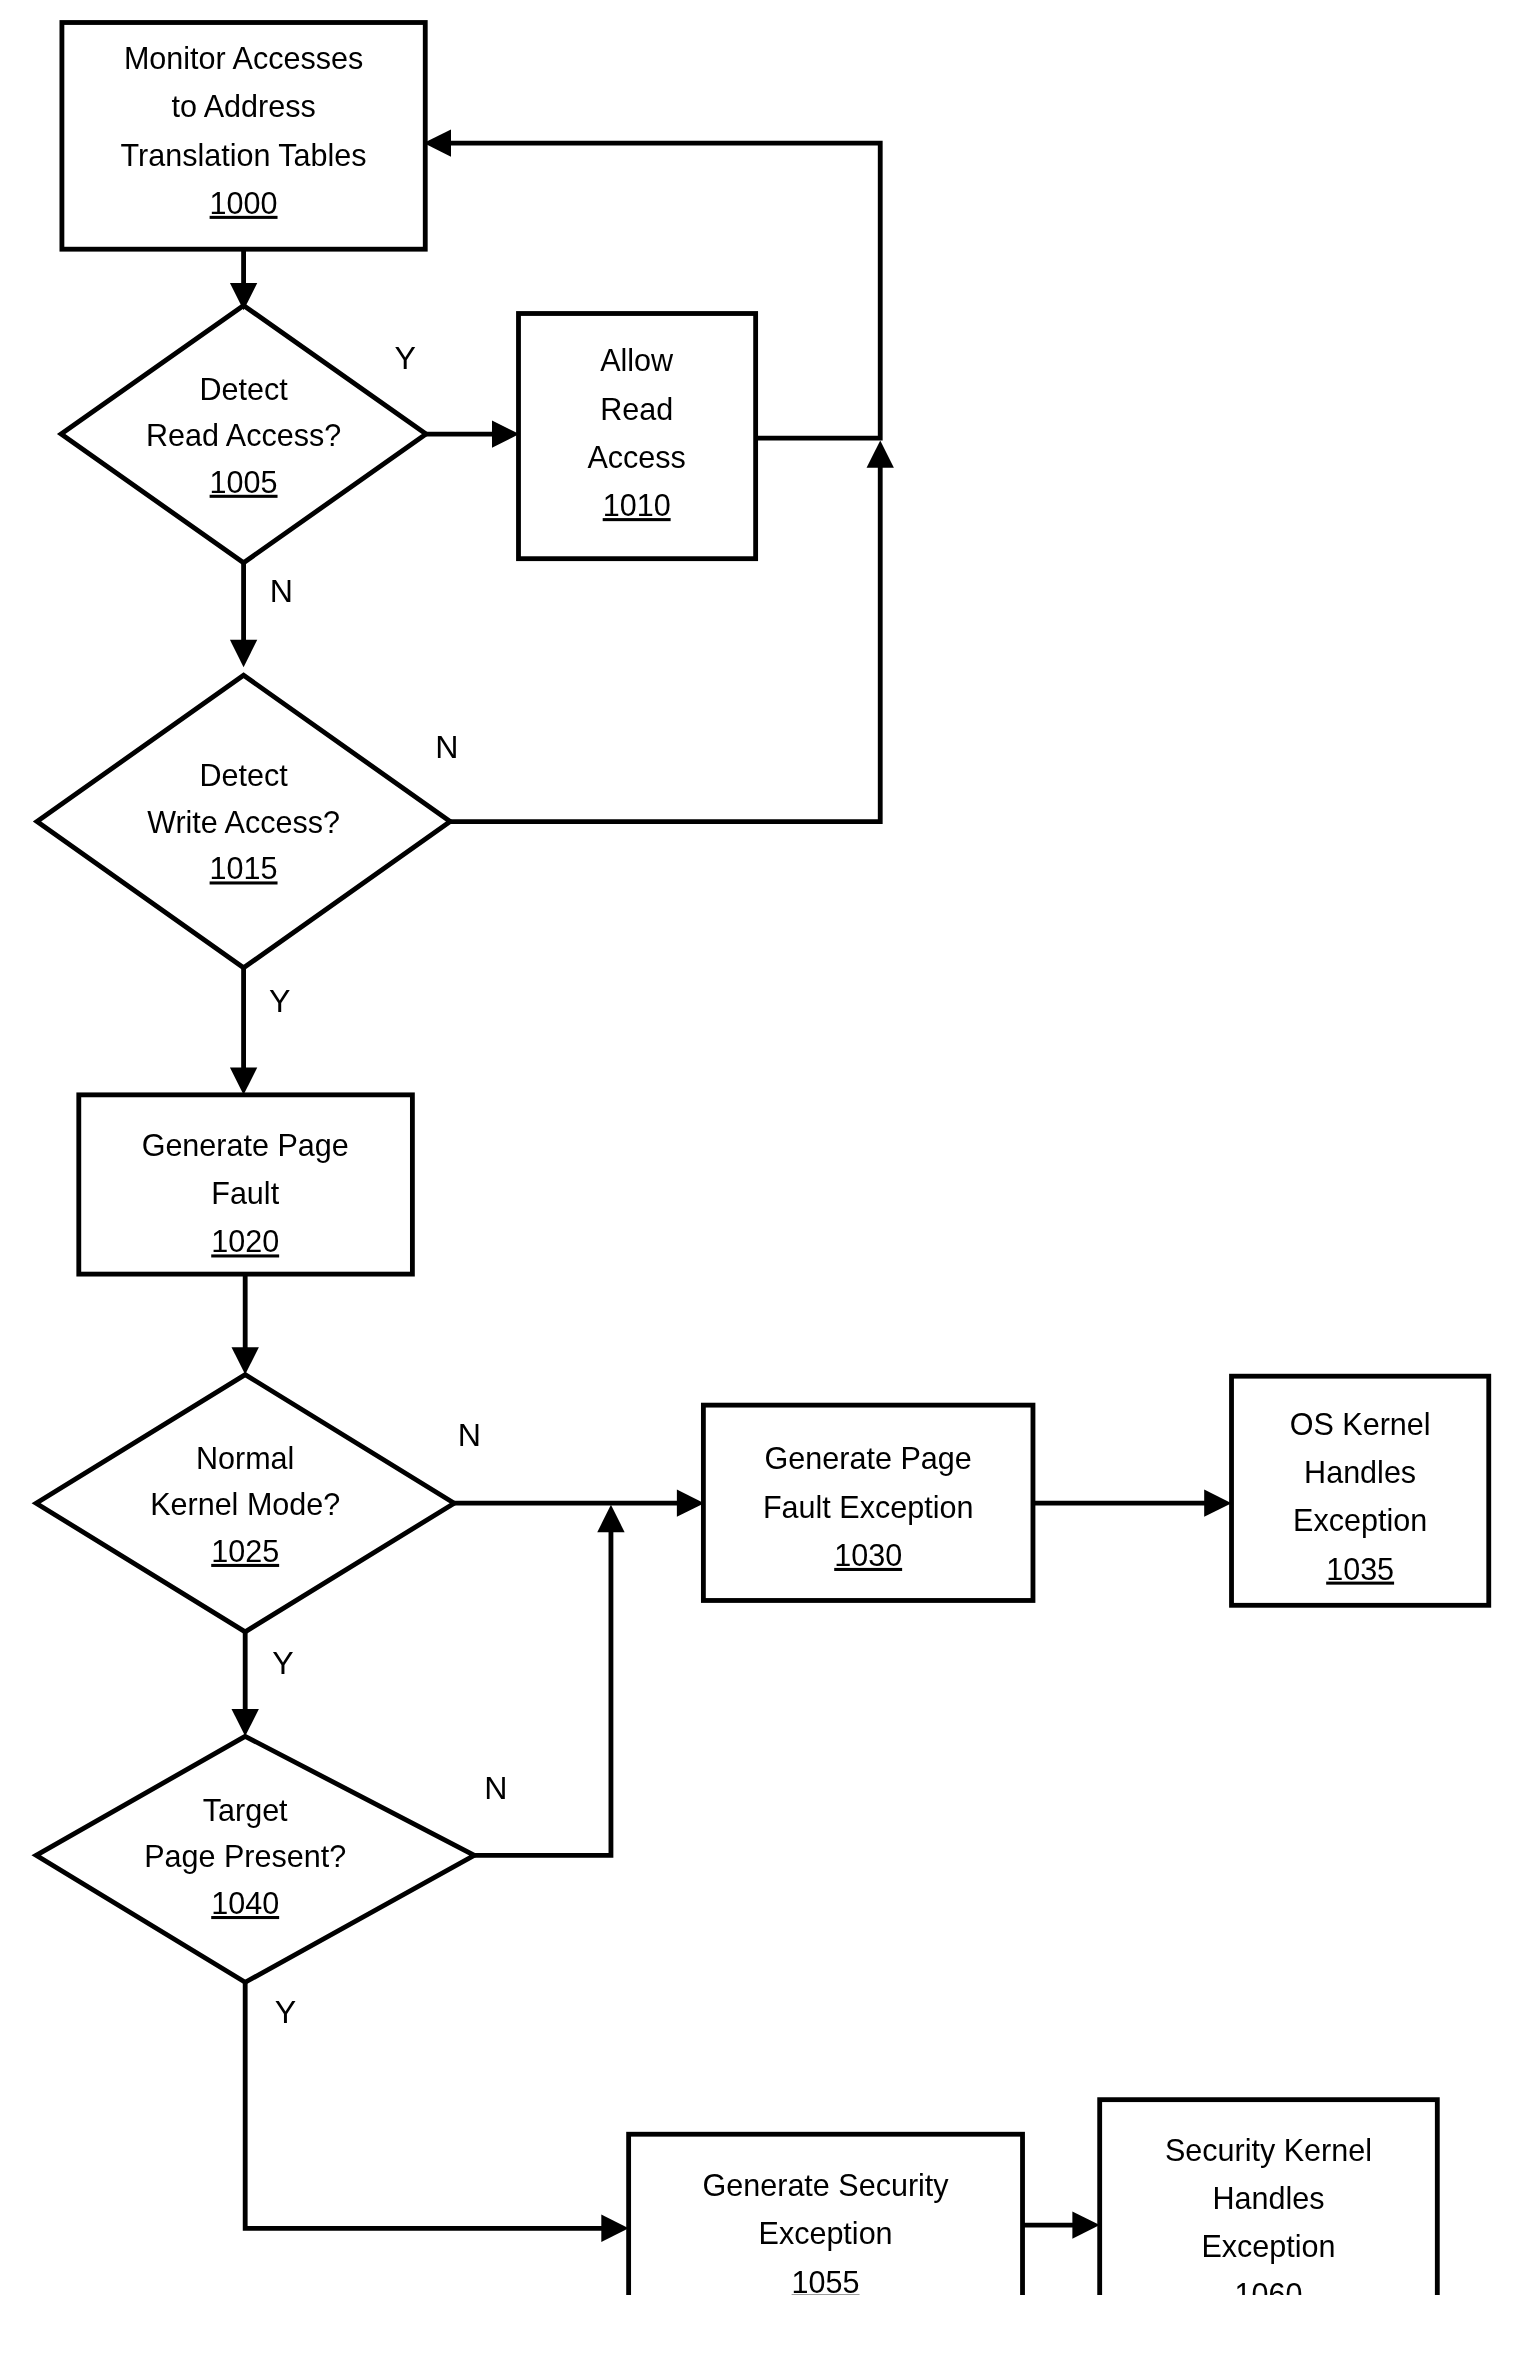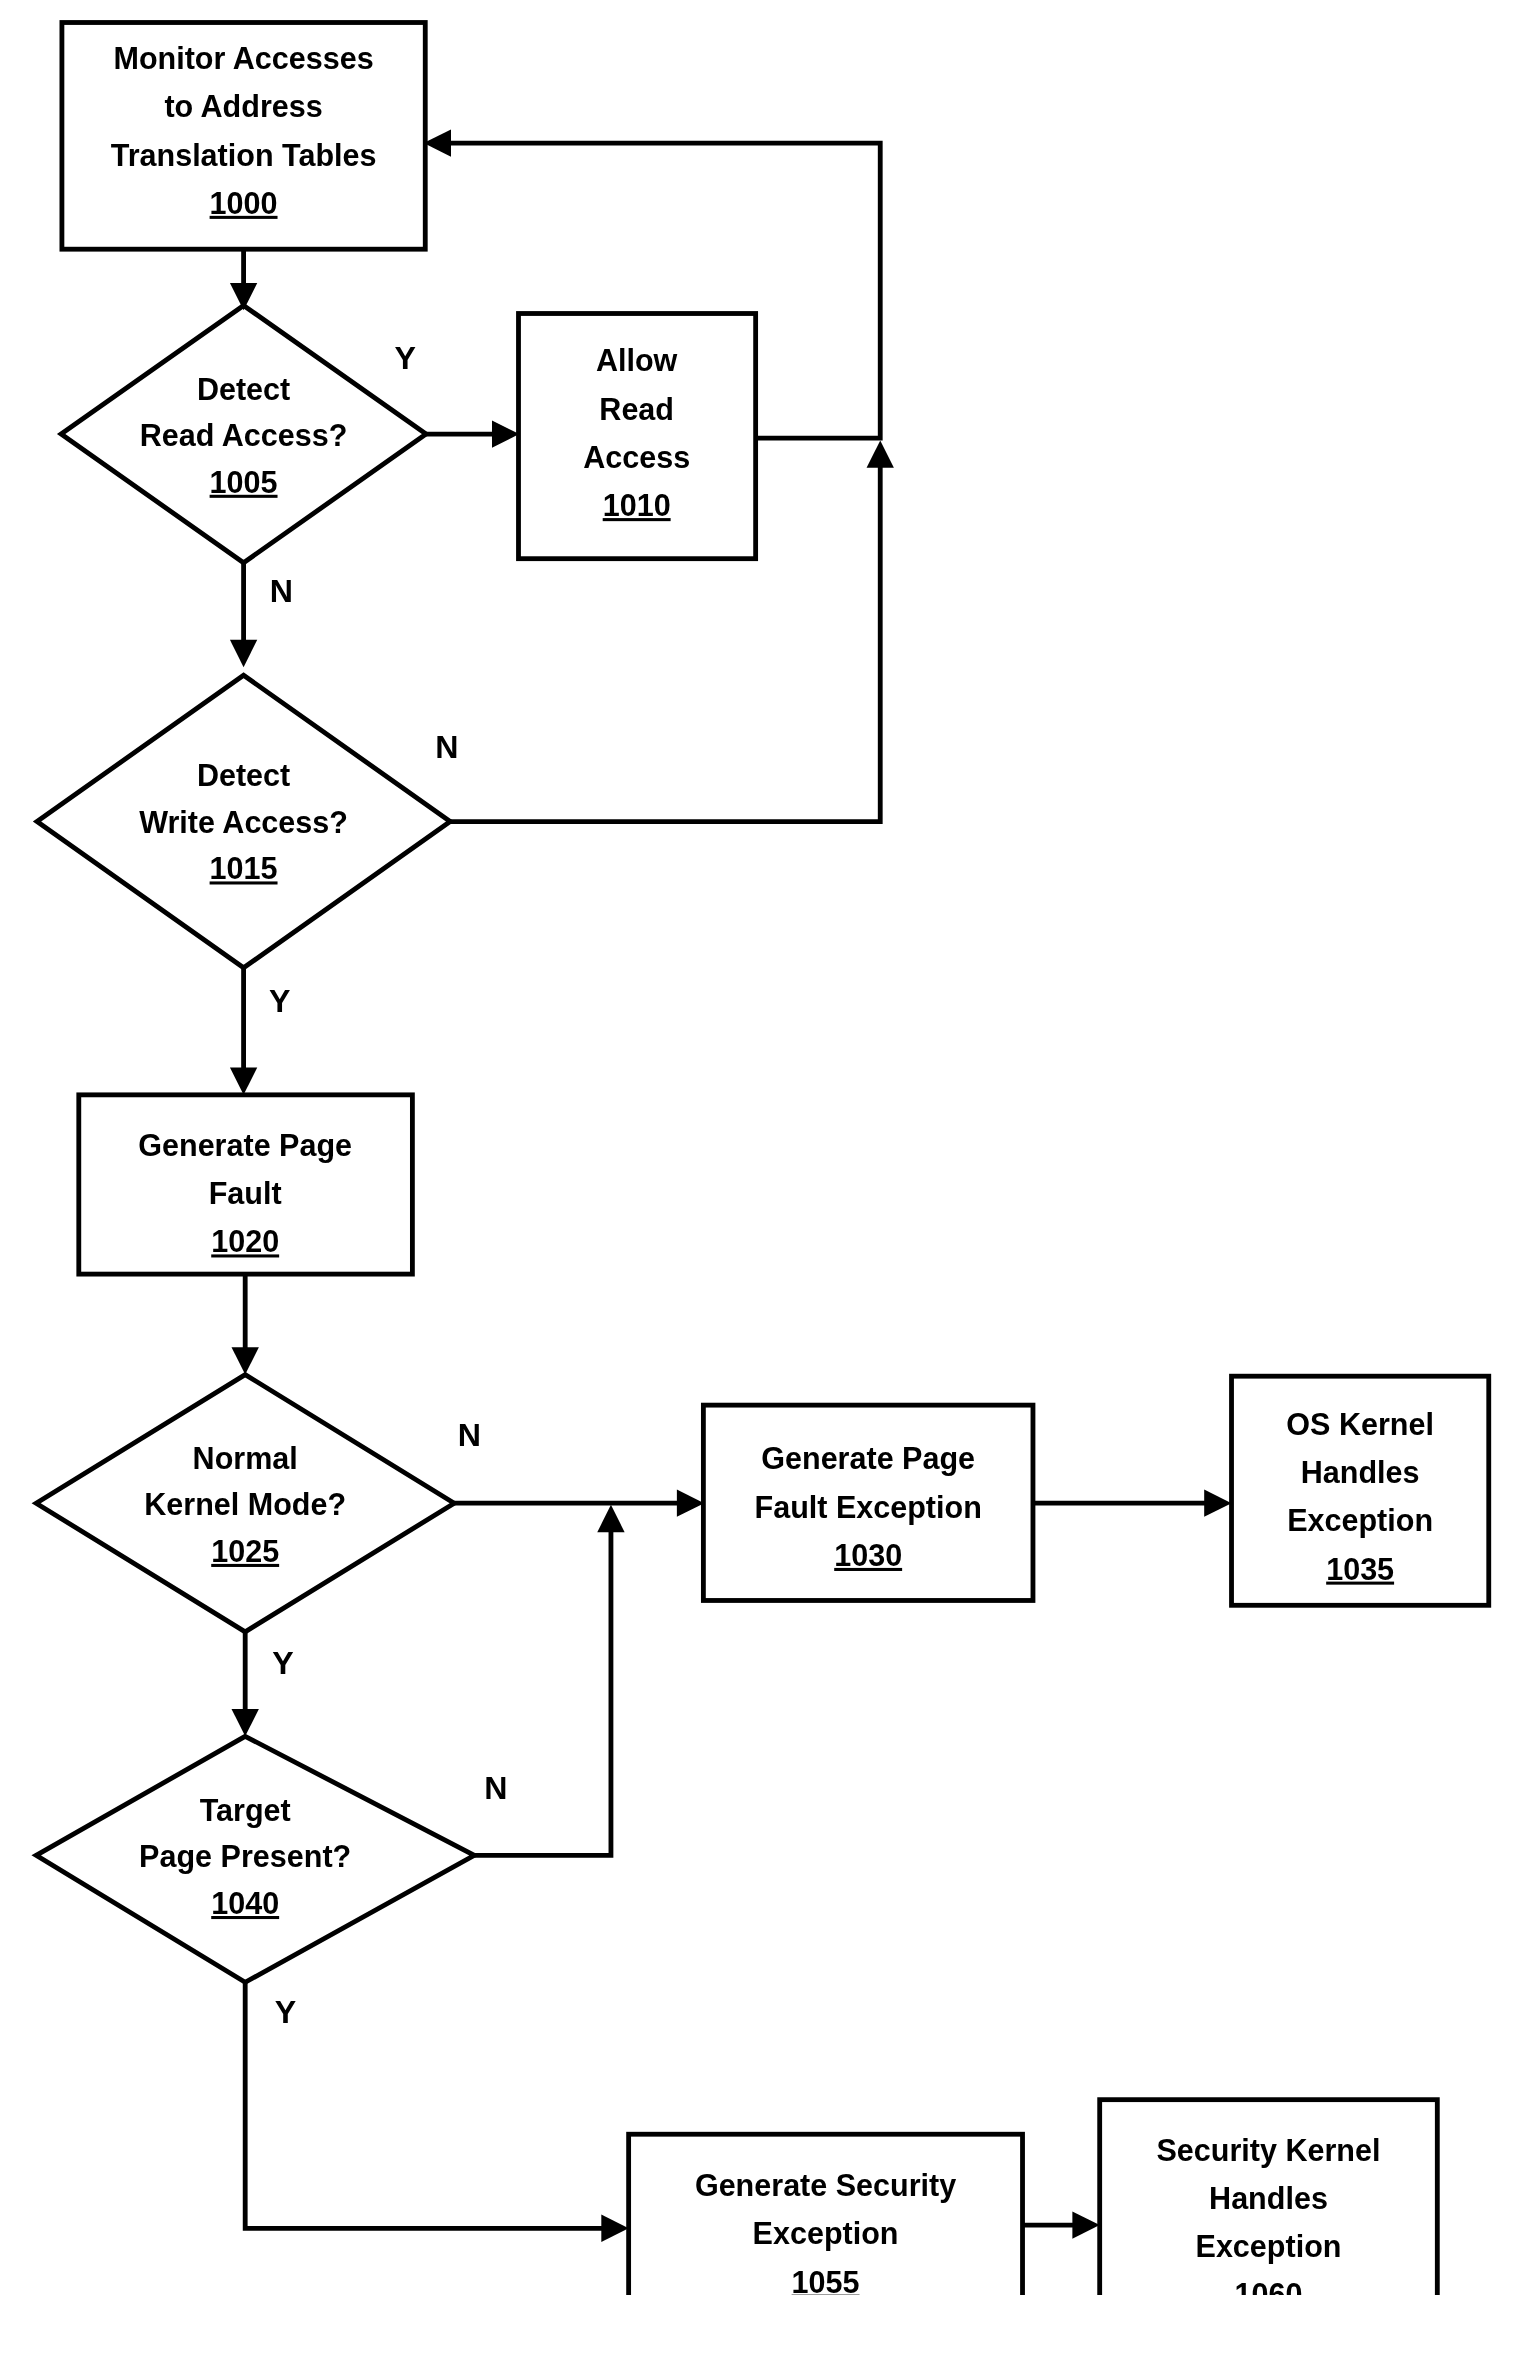--- a/index.html
+++ b/index.html
@@ -9,21 +9,20 @@
   }
   body {
     font-family: "Liberation Sans", sans-serif;
   }
   #flowchart-root {
     position: relative;
     width: 1537px;
     height: 2295px;
     background: #ffffff;
     overflow: hidden;
-    font-weight: bold;
   }
   svg.fc {
     display: block;
     width: 1537px;
     height: 2377px;
   }
   .node-shape {
     fill: #ffffff;
     stroke: #000000;
     stroke-width: 6;

